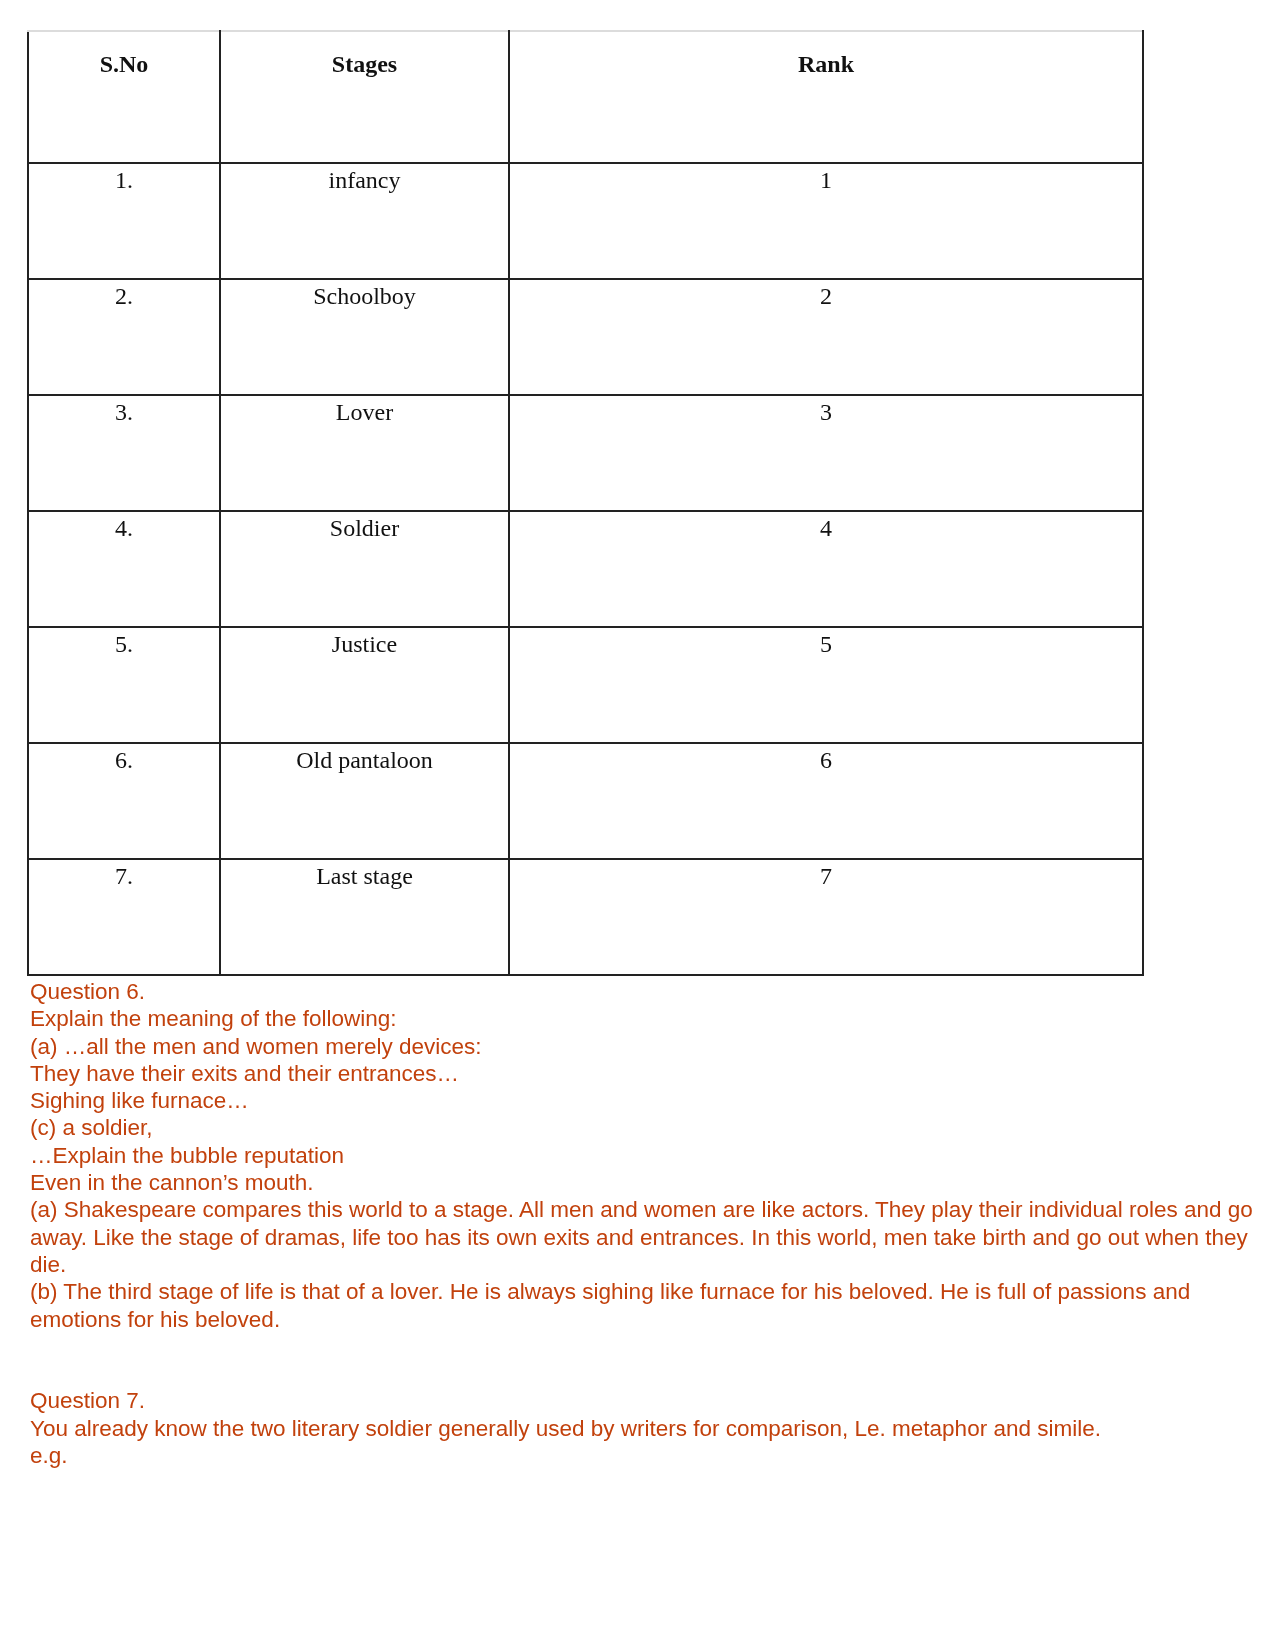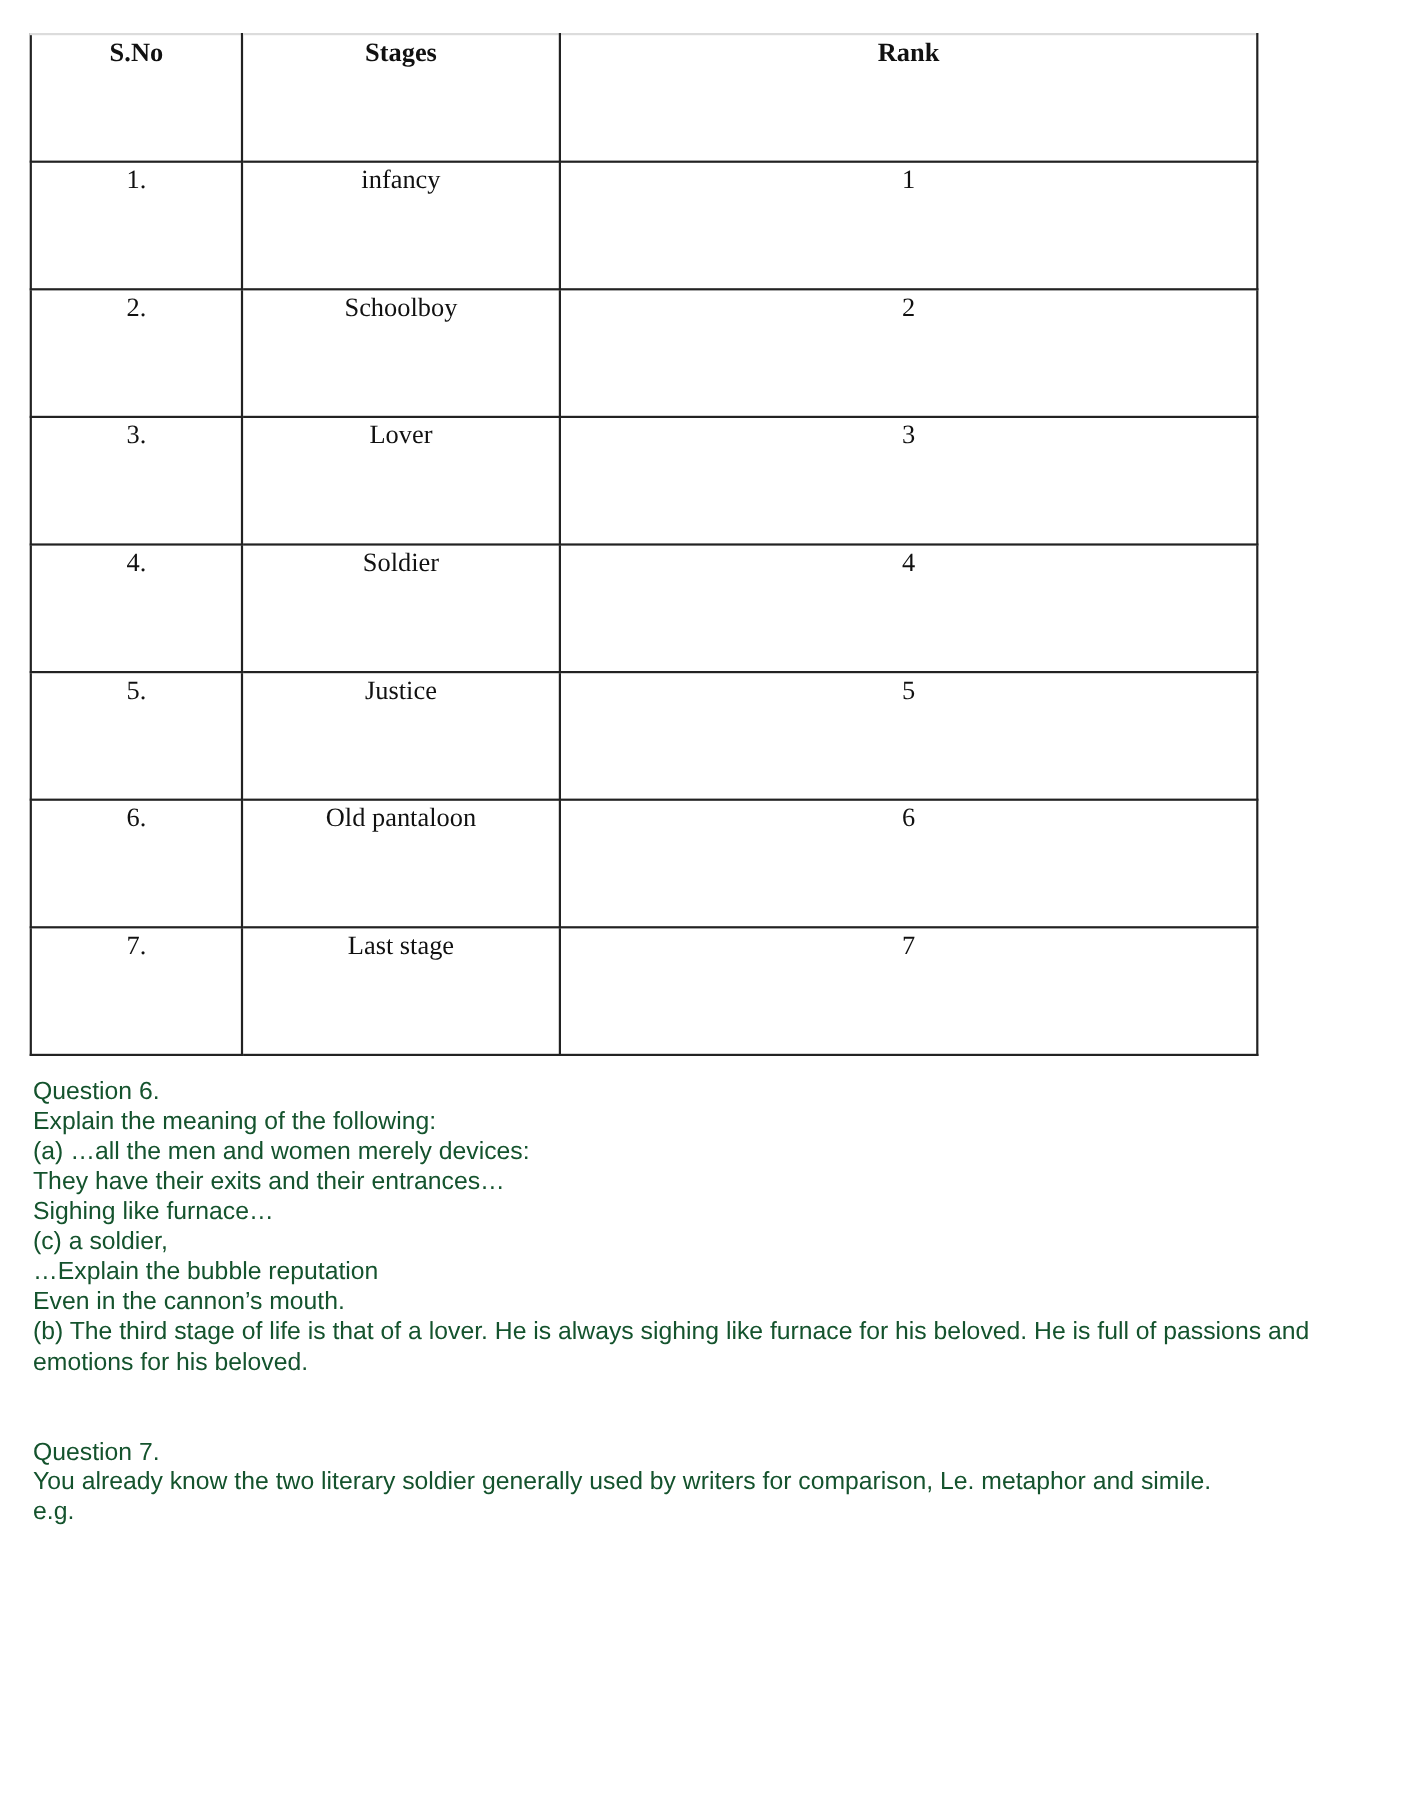--- a/index.html
+++ b/index.html
@@ -3,29 +3,29 @@
 <meta charset="utf-8">
 <style>
   html, body { margin: 0; padding: 0; background: #ffffff; }
   body { width: 1275px; height: 1650px; position: relative; overflow: hidden; }
   .table-wrap { position: absolute; left: 27px; top: 30px; width: 1115px; }
   table.stages { border-collapse: collapse; width: 1115px; table-layout: fixed;
     font-family: "Liberation Serif", "DejaVu Serif", serif; font-size: 24px; color: #111; }
   table.stages th, table.stages td {
     border: 2px solid #222; vertical-align: top; height: 114px; padding: 0; line-height: 32px;
   }
-  table.stages tr.head th { border-top: 2px solid #dcdcdc; font-weight: bold; text-align: center; padding-top: 0; }
+  table.stages tr.head th { border-top: 2px solid #dcdcdc; font-weight: bold; text-align: center; padding-top: 16px; }
   table.stages col.c1 { width: 192px; }
   table.stages col.c2 { width: 289px; }
   table.stages col.c3 { width: 634px; }
   td.sno { text-align: center; }
   td.stage, td.rank { text-align: center; padding-left: 1px; }
   .text {
     position: absolute; left: 30px; top: 978px; width: 1240px;
-    font-family: "Liberation Sans", "DejaVu Sans", sans-serif; font-size: 22.5px; line-height: 27.3px; color: #14532d;
+    font-family: "Liberation Sans", "DejaVu Sans", sans-serif; font-size: 22.5px; line-height: 27.3px; color: #c2410c;
   }
   .text p { margin: 0; }
   .spacer { height: 27.3px; }
 </style>
 </head>
 <body>
 
 <div class="table-wrap">
   <table class="stages">
     <colgroup>
@@ -80,19 +80,20 @@
 
 <div class="text">
   <p>Question 6.</p>
   <p>Explain the meaning of the following:</p>
   <p>(a) …all the men and women merely devices:</p>
   <p>They have their exits and their entrances…</p>
   <p>Sighing like furnace…</p>
   <p>(c) a soldier,</p>
   <p>…Explain the bubble reputation</p>
   <p>Even in the cannon’s mouth.</p>
+  <p>(a) Shakespeare compares this world to a stage. All men and women are like actors. They play their individual roles and go away. Like the stage of dramas, life too has its own exits and entrances. In this world, men take birth and go out when they die.</p>
   <p>(b) The third stage of life is that of a lover. He is always sighing like furnace for his beloved. He is full of passions and emotions for his beloved.</p>
   <div class="spacer"></div>
   <div class="spacer"></div>
   <p>Question 7.</p>
   <p>You already know the two literary soldier generally used by writers for comparison, Le. metaphor and simile.</p>
   <p>e.g.</p>
 </div>
 
 </body></html>

